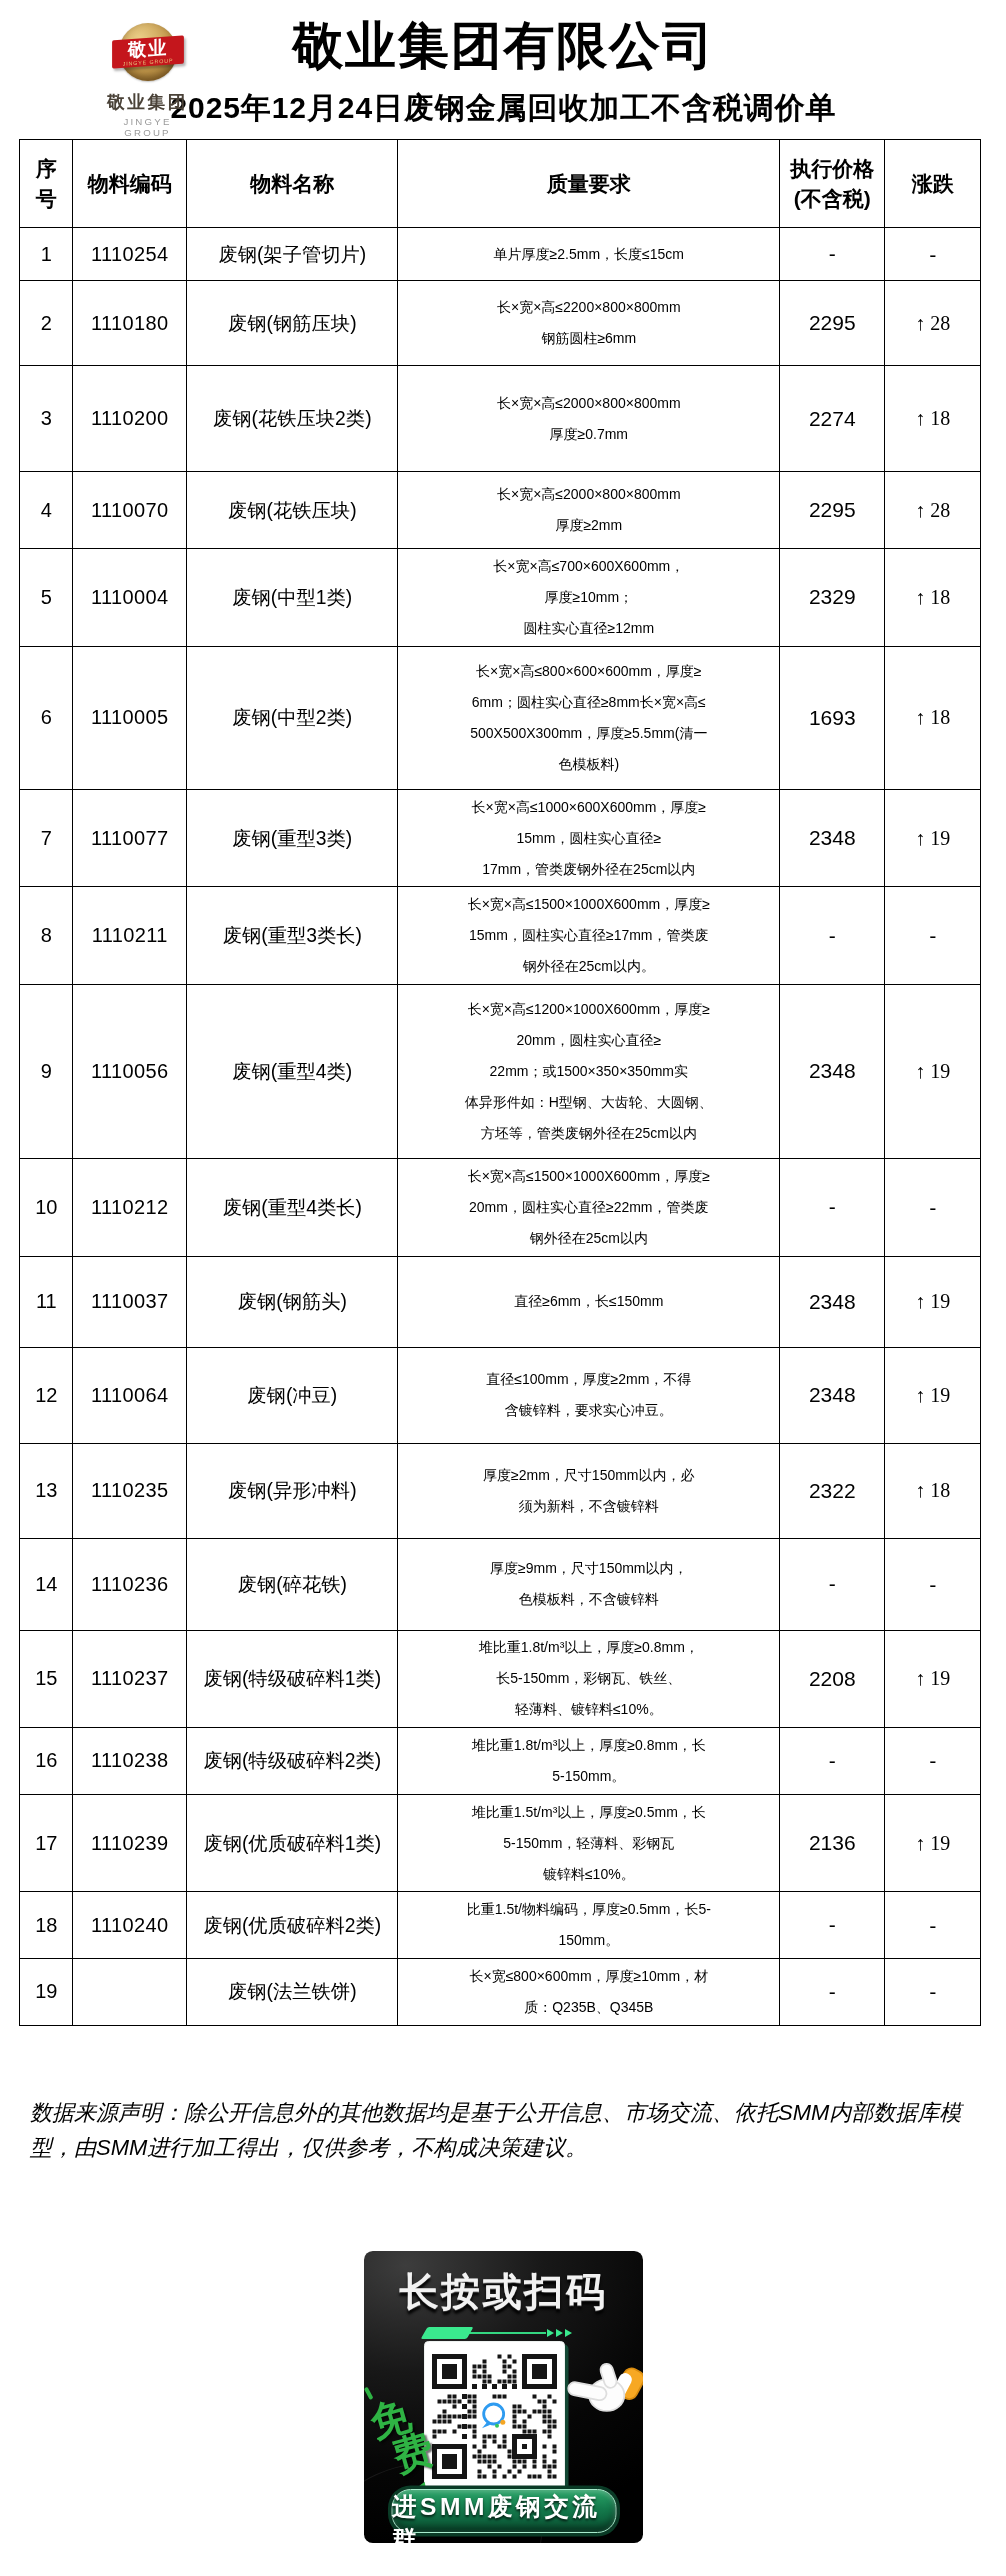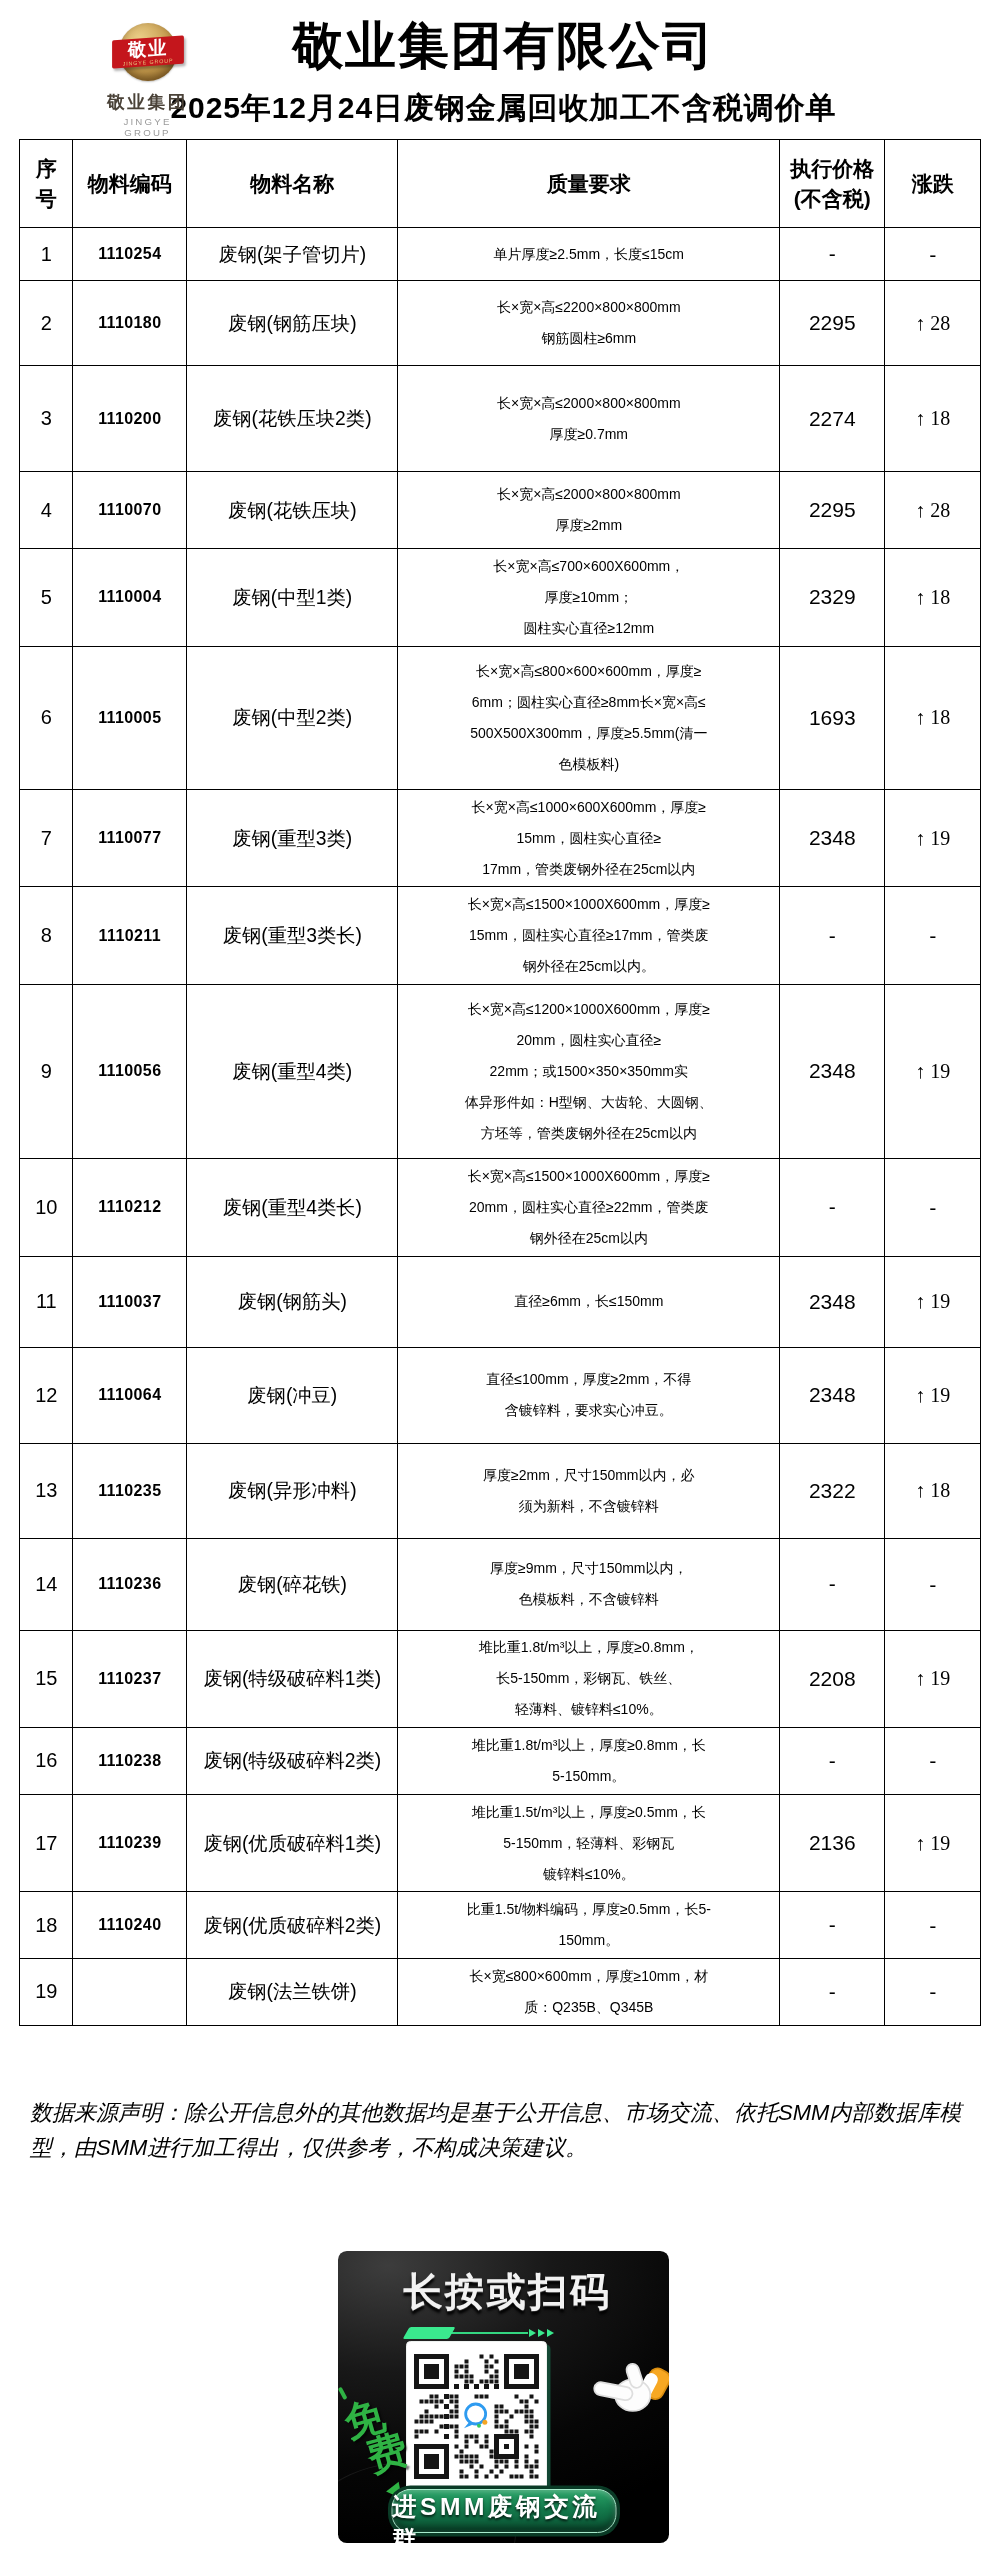--- a/index.html
+++ b/index.html
@@ -22,31 +22,31 @@
   .logo-cn{margin-top:9px;font-size:17.6px;font-weight:bold;color:#4a4238;letter-spacing:2.6px;}
   .logo-en{margin-top:1.8px;font-size:9.7px;color:#9a9a9a;letter-spacing:2.2px;}
   .company-title{text-align:center;font-size:51px;font-weight:900;letter-spacing:1.8px;line-height:56px;margin:0;}
   .subtitle{text-align:center;font-size:30px;font-weight:bold;letter-spacing:0.9px;margin-top:14px;}
   
   table.price{border-collapse:collapse;table-layout:fixed;width:961px;margin:10.6px 0 0 19.3px;}
   .price th,.price td{border:1.8px solid #000;text-align:center;vertical-align:middle;
     padding:1.8px 5.3px;box-sizing:border-box;overflow:hidden;}
   .price th{font-size:21px;font-weight:bold;white-space:pre-line;line-height:30px;height:88px;}
   td.no{font-size:20px;}
-  td.code{font-size:16px;letter-spacing:0.4px;font-weight:bold;}
+  td.code{font-size:20px;letter-spacing:0.4px;}
   td.name{font-size:19.3px;}
   td.quality{font-size:14px;line-height:31px;white-space:pre-line;}
   td.price-cell{font-size:21px;}
   td.change{font-size:20px;font-family:"Liberation Serif","DejaVu Serif",serif;}
   
   .disclaimer{margin:69px 24.6px 0 30px;font-style:italic;font-size:22px;line-height:35px;color:#000;}
   
-  .banner{position:relative;width:323px;height:292px;margin:86px auto 0;
+  .banner{position:relative;width:279px;height:292px;margin:86px auto 0;
     background:radial-gradient(130% 95% at 15% 5%,#3d3d3d 0%,#181818 38%,#060606 72%,#000 100%);
-    border-radius:8.8px;overflow:hidden;padding-left:8px;}
+    border-radius:8.8px;overflow:hidden;}
   .banner-sheen{position:absolute;left:-35px;bottom:-62px;width:211px;height:141px;border-radius:50%;
     border:1.8px solid rgba(255,255,255,.08);pointer-events:none;}
   .banner-title{position:relative;text-align:center;margin-top:14px;font-size:39px;font-weight:900;
     letter-spacing:2.6px;color:#f2f2f2;
     text-shadow:0 3.5px 2.6px rgba(0,0,0,.95),0 0.9px 0 #b8b8b8;}
   .ribbon{display:flex;align-items:center;width:148px;margin:8px 0 0 60px;}
   .ribbon-tab{width:46px;height:12.3px;background:#3ae98e;transform:skewX(-30deg);border-radius:1.8px;}
   .ribbon-line{flex:1;height:1.8px;background:#34d681;margin-left:-3.5px;}
   .tri{width:0;height:0;border-top:4.4px solid transparent;border-bottom:4.4px solid transparent;
     border-left:7px solid #3ae98e;margin-left:1.8px;}

